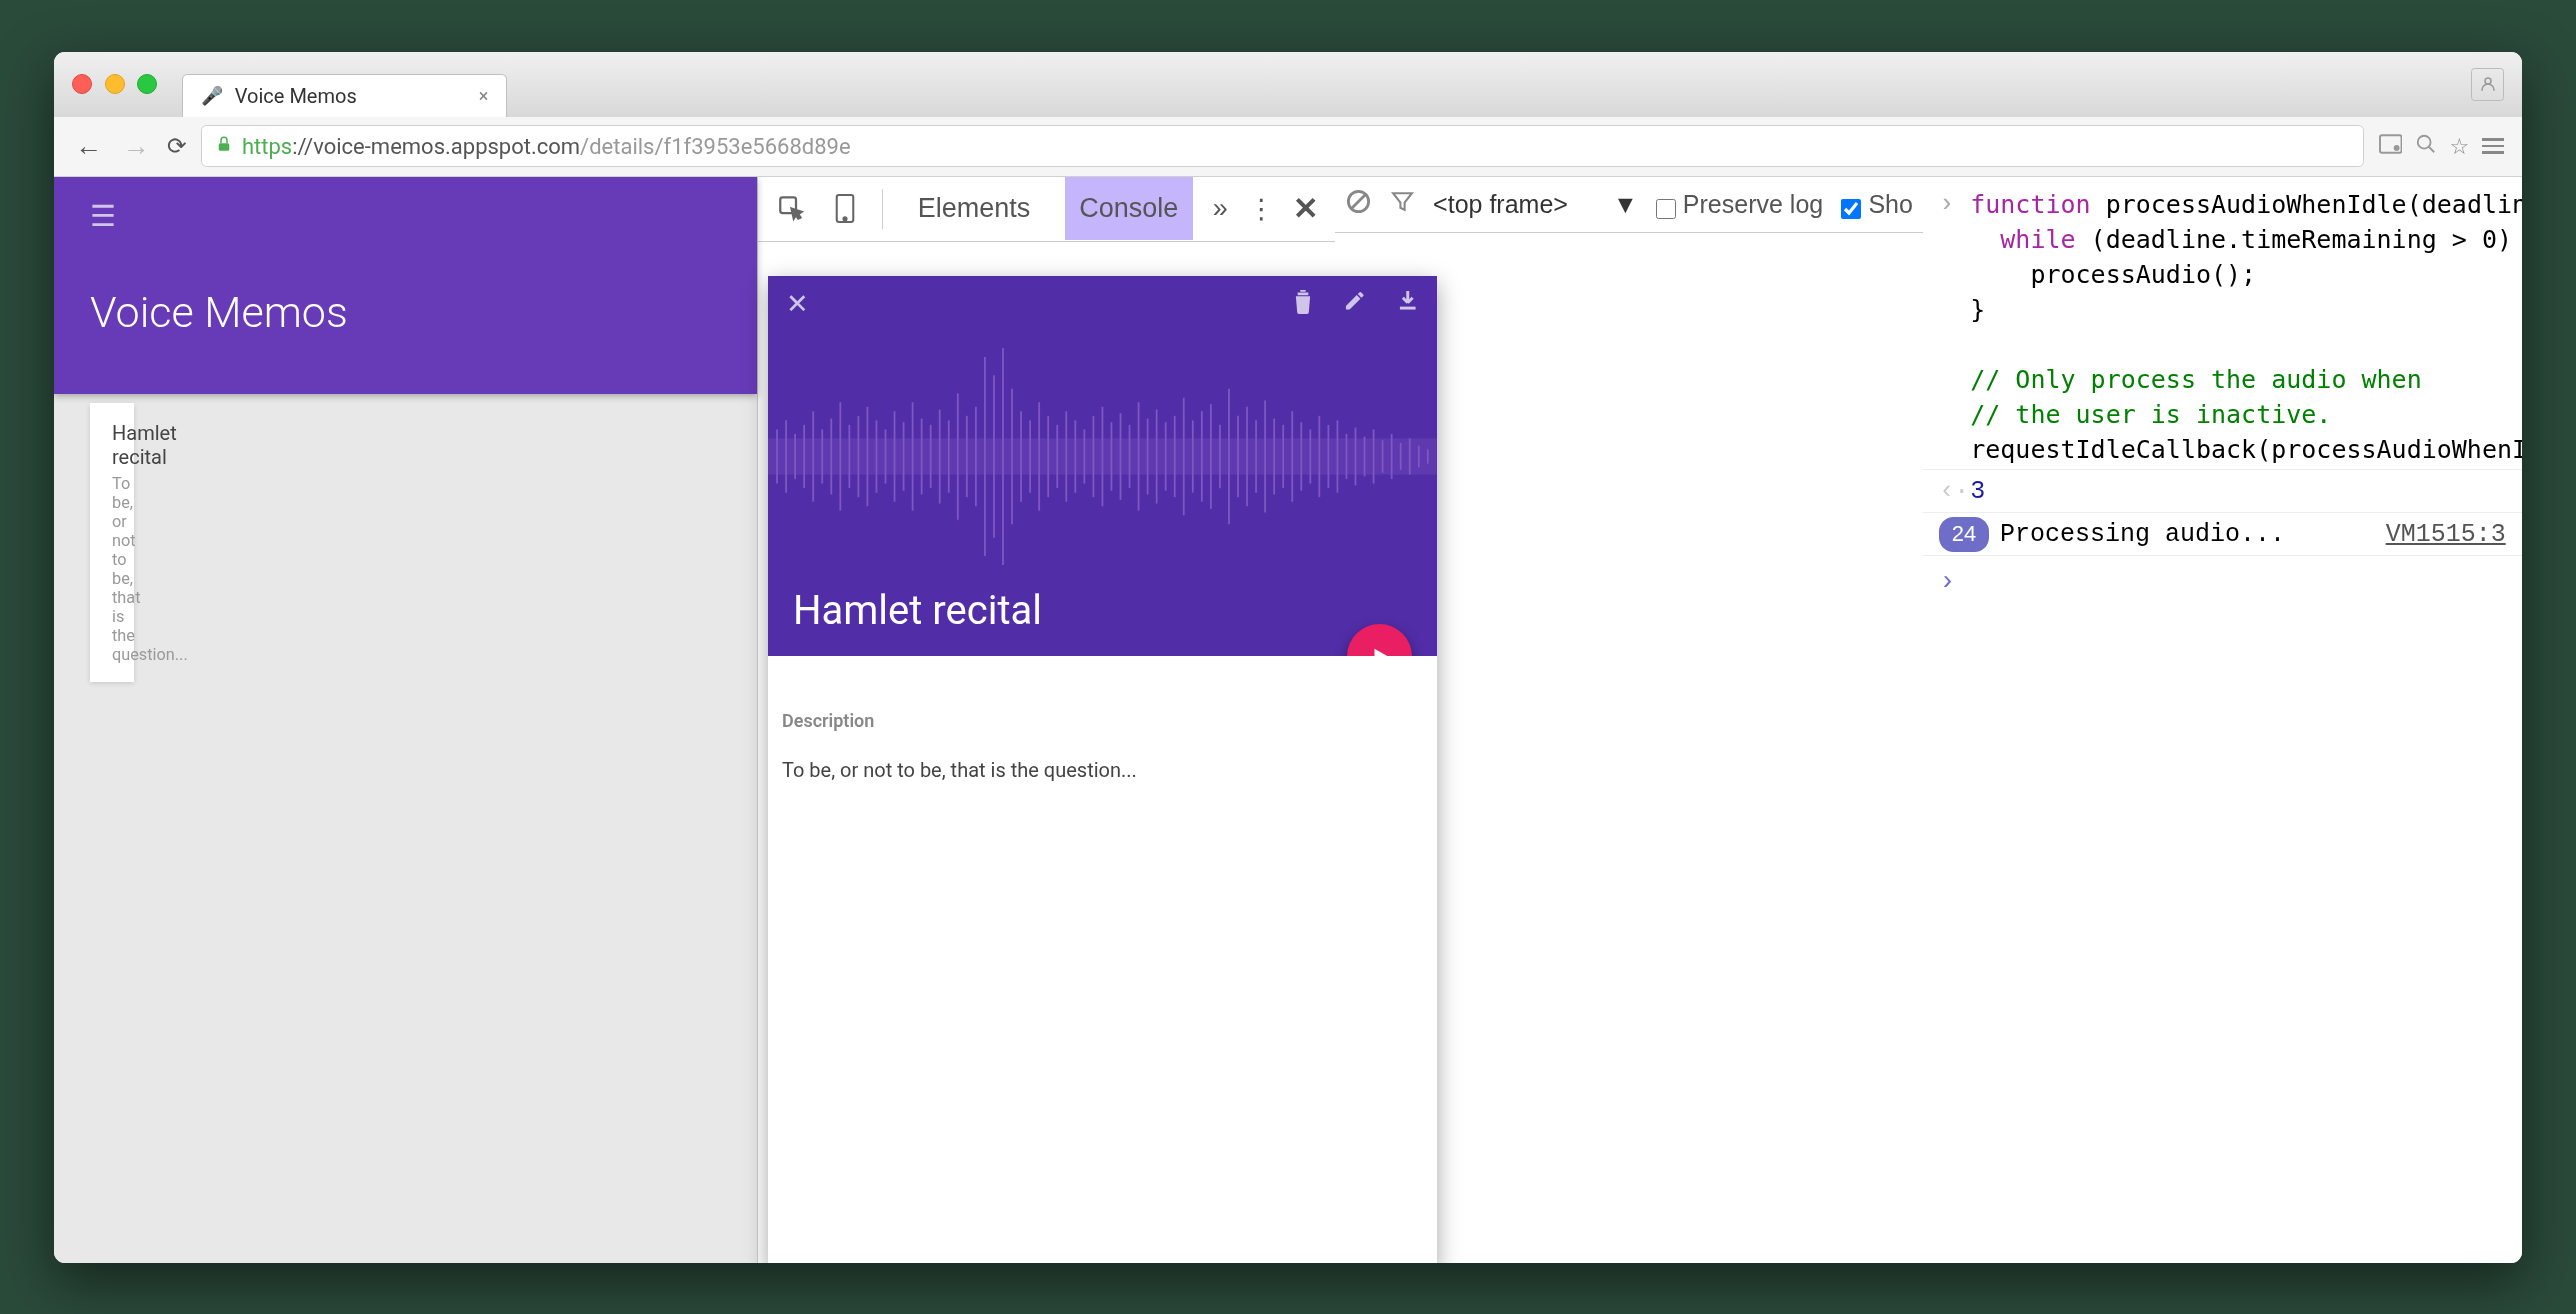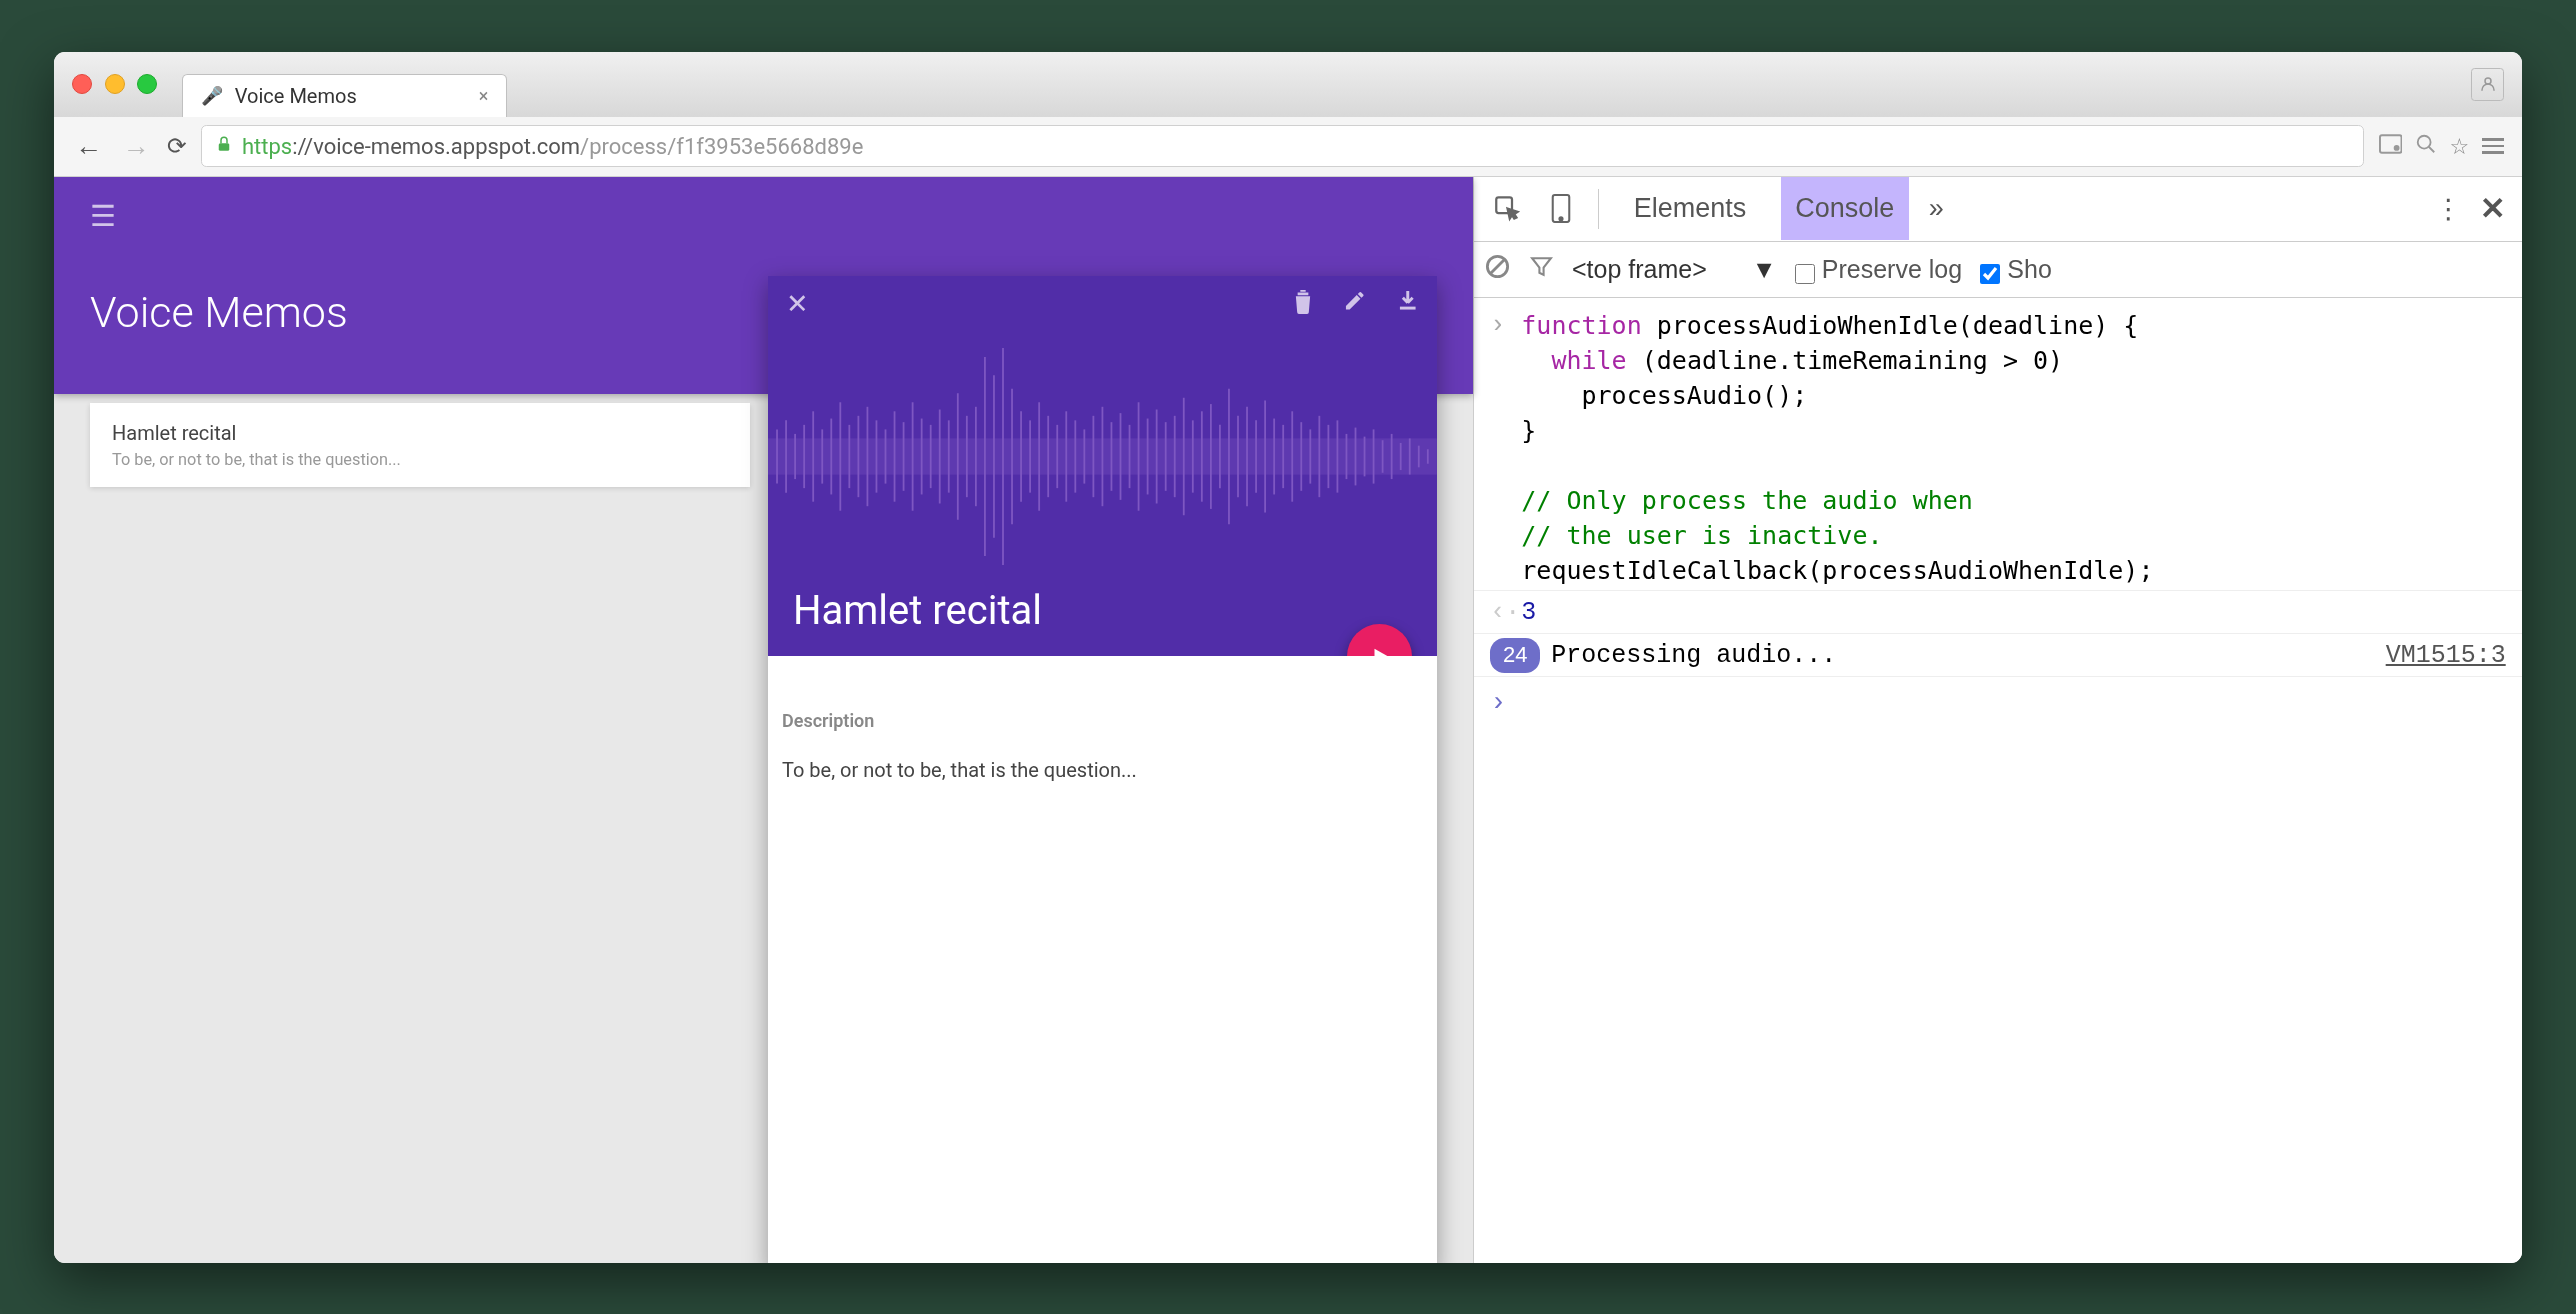--- a/index.html
+++ b/index.html
@@ -197,21 +197,21 @@
 .detail-body { padding: 54px 14px 25px; }
 .detail-label { font-size: 18px; color: #888; font-weight: 600; margin-bottom: 27px; }
 .detail-desc { font-size: 20px; color: #444; }
 
 
 .devtools {
   flex: 1;
   background: #fff;
   border-left: 0.9px solid #ccc;
   display: flex;
-  flex-direction: column;
+  flex-direction: row;
   font-family: Menlo, Monaco, "Courier New", monospace;
 }
 .dt-tabs {
   height: 65px;
   border-bottom: 0.9px solid #ccc;
   display: flex;
   align-items: center;
   padding: 0 16.3px;
   gap: 20px;
   font-family: -apple-system, sans-serif;
@@ -301,21 +301,21 @@
     <span class="nav-btn disabled">→</span>
     <span class="reload-btn">⟳</span>
     <div class="address-bar">
       <span class="lock-icon">
         <svg width="18" height="18" viewBox="0 0 24 24" fill="#4caf50">
             <rect x="5" y="11" width="14" height="10" rx="2"></rect>
             <path d="M8 11V7a4 4 0 0 1 8 0v4" fill="none" stroke="#4caf50" stroke-width="2"></path>
           </svg>
       </span>
       <span>
-        <span class="url-https">https</span><span class="url-rest">://voice-memos.appspot.com</span><span class="url-path">/process/f1f3953e5668d89e</span>
+        <span class="url-https">https</span><span class="url-rest">://voice-memos.appspot.com</span><span class="url-path">/details/f1f3953e5668d89e</span>
       </span>
     </div>
     <div class="toolbar-right">
       <span>
         <svg width="23.5" height="20" viewBox="0 0 24 20" fill="none" stroke="#999" stroke-width="2">
             <rect x="1" y="1" width="22" height="18" rx="2"></rect>
             <circle cx="18" cy="14" r="2" fill="#999"></circle>
           </svg>
       </span>
       <span>

